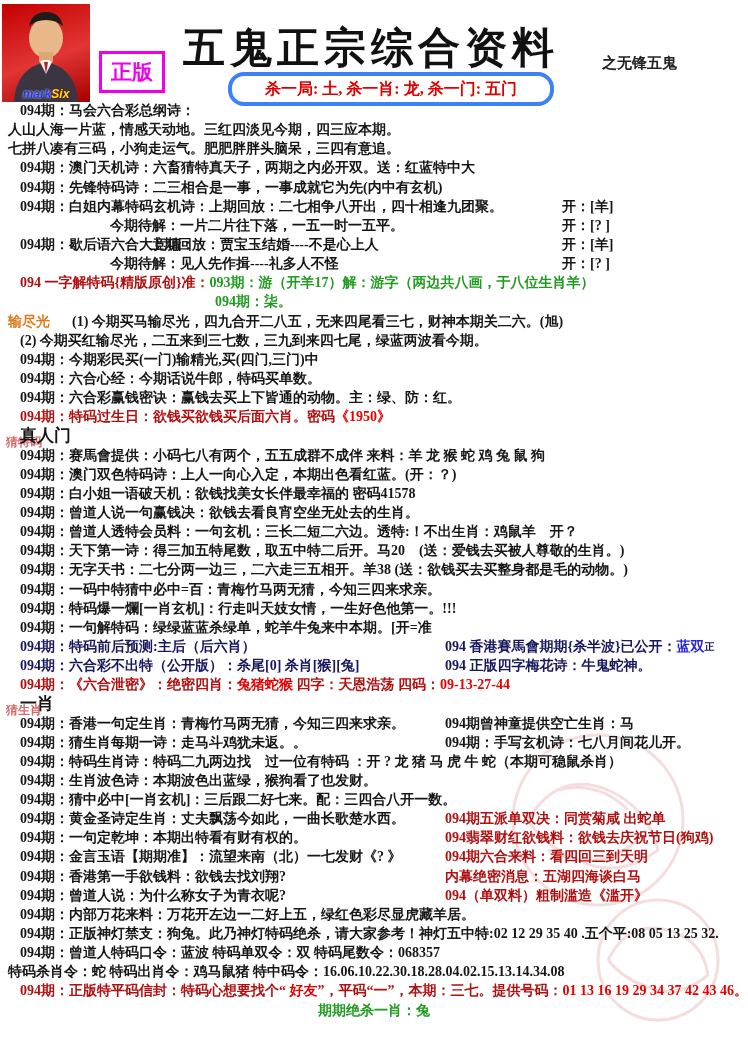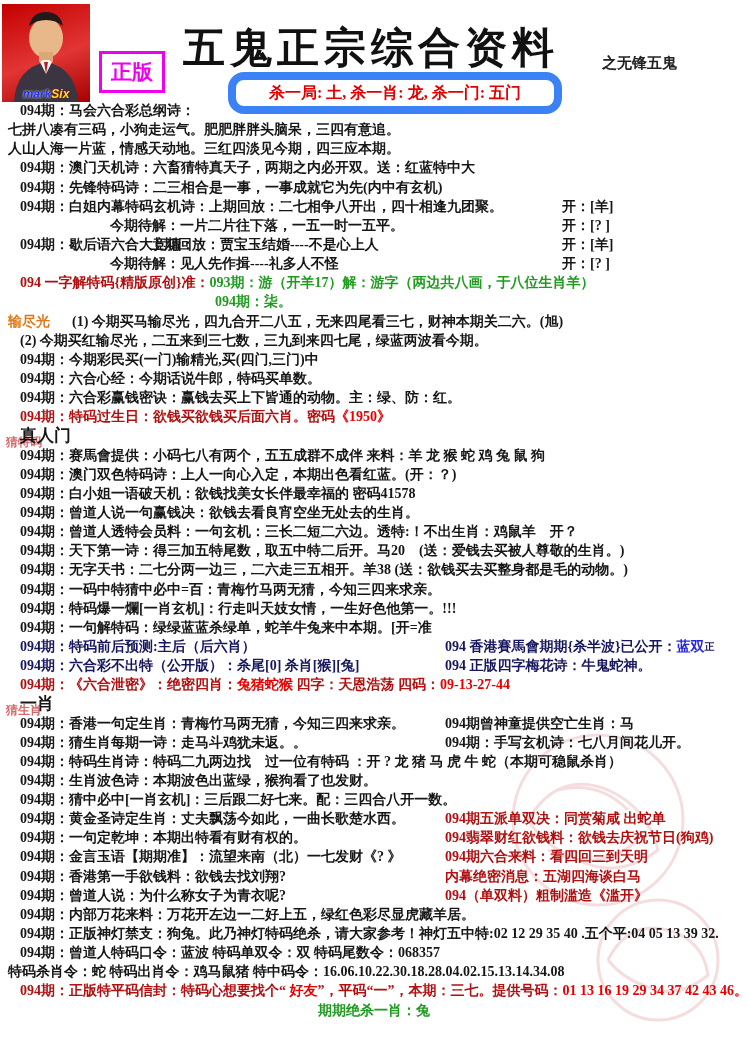--- a/index.html
+++ b/index.html
@@ -11,21 +11,21 @@
   #photo svg{position:absolute;left:0;top:0;}
   #photo .cap{position:absolute;left:0;right:0;bottom:1px;font-family:"Liberation Sans",sans-serif;
          font-weight:bold;font-style:italic;font-size:12px;text-align:center;letter-spacing:0px;}
   #photo .cap .m{color:#2233ee;text-shadow:0 0 2px #fff;}
   #photo .cap .s{color:#ffdd22;text-shadow:0 0 2px #900;}
   #badge{position:absolute;left:99px;top:39px;width:60px;height:36px;border:3px solid #ee00ee;
          color:#ee00ee;font-size:21px;font-weight:bold;display:flex;align-items:center;justify-content:center;margin-top:12px;}
   #title{position:absolute;left:183px;top:20px;width:380px;font-size:42px;font-weight:bold;color:#111;
          letter-spacing:5px;white-space:nowrap;}
   #subtitle{position:absolute;left:602px;top:54px;font-size:15px;font-weight:bold;color:#222;white-space:nowrap;}
-  #capsule{position:absolute;left:228px;top:72px;width:318px;height:26px;border:8px solid #3b82f6;
+  #capsule{position:absolute;left:228px;top:72px;width:318px;height:26px;border:4px solid #3b82f6;
          border-radius:16px;color:#e00000;font-size:16px;font-weight:bold;display:flex;
          align-items:center;justify-content:center;white-space:nowrap;}
   
   #wm{position:absolute;right:0;top:700px;opacity:0.45;pointer-events:none;}
   
   #lines{position:absolute;left:0;top:101px;width:748px;}
   .line{position:relative;height:19.15px;line-height:19.3px;font-size:14px;font-weight:bold;
         padding-left:20px;white-space:nowrap;}
   .i0{padding-left:8px;}
   .i2{}
@@ -72,22 +72,22 @@
       <circle cx="150" cy="120" r="85"></circle>
       <path d="M80 120 q30 -50 80 -30 q40 18 50 60 q-40 30 -80 10 q-35 -15 -50 -40"></path>
       <path d="M110 90 q40 -10 70 20 M100 150 q50 25 90 -10"></path>
       <circle cx="210" cy="260" r="60"></circle>
       <path d="M160 260 q20 -40 60 -30 q35 10 40 45 q-30 25 -60 12 q-25 -8 -40 -27"></path>
     </g>
   </svg>
 
   <div id="lines">
       <div class="line "><span class="c-k">094期：马会六合彩总纲诗：</span></div>
+      <div class="line i0"><span class="c-k">人山人海一片蓝，情感天动地。三红四淡见今期，四三应本期。</span></div>
       <div class="line i0"><span class="c-k">七拼八凑有三码，小狗走运气。肥肥胖胖头脑呆，三四有意追。</span></div>
-      <div class="line i0"><span class="c-k">人山人海一片蓝，情感天动地。三红四淡见今期，四三应本期。</span></div>
       <div class="line "><span class="c-k">094期：澳门天机诗：六畜猜特真天子，两期之内必开双。送：红蓝特中大</span></div>
       <div class="line "><span class="c-k">094期：先锋特码诗：二三相合是一事，一事成就它为先(内中有玄机)</span></div>
       <div class="line "><span class="c-k">094期：白姐内幕特码玄机诗：上期回放：二七相争八开出，四十相逢九团聚。</span><span class="rt"><span class="c-k">开：[羊]</span></span></div>
       <div class="line i3"><span class="c-k">今期待解：一片二片往下落，一五一时一五平。</span><span class="rt"><span class="c-k">开：[? ]</span></span></div>
       <div class="line "><span class="c-k">094期：歇后语六合大竞猜：</span><span class="col2" style="left: 150px;"><span class="c-k">上期回放：贾宝玉结婚----不是心上人</span></span><span class="rt"><span class="c-k">开：[羊]</span></span></div>
       <div class="line i3"><span class="c-k">今期待解：见人先作揖----礼多人不怪</span><span class="rt"><span class="c-k">开：[? ]</span></span></div>
       <div class="line "><span class="c-r">094 一字解特码{精版原创}准：</span><span class="c-g">093期：游（开羊17）解：游字（两边共八画，于八位生肖羊）</span></div>
       <div class="line ig"><span class="c-g">094期：柒。</span></div>
       <div class="line i0"><span class="c-o" style="display: inline-block; width: 64px;">输尽光</span><span class="c-k">(1) 今期买马输尽光，四九合开二八五，无来四尾看三七，财神本期关二六。(旭)</span></div>
       <div class="line i2"><span class="c-k">(2) 今期买红输尽光，二五来到三七数，三九到来四七尾，绿蓝两波看今期。</span></div>
@@ -114,20 +114,20 @@
       <div class="line "><span class="c-k">094期：猜生肖每期一诗：走马斗鸡犹未返。。</span><span class="col2" style="left: 445px;"><span class="c-k">094期：手写玄机诗：七八月间花儿开。</span></span></div>
       <div class="line "><span class="c-k">094期：特码生肖诗：特码二九两边找　过一位有特码 ：开 ? 龙 猪 马 虎 牛 蛇（本期可稳鼠杀肖）</span></div>
       <div class="line "><span class="c-k">094期：生肖波色诗：本期波色出蓝绿，猴狗看了也发财。</span></div>
       <div class="line "><span class="c-k">094期：猜中必中[一肖玄机]：三后跟二好七来。配：三四合八开一数。</span></div>
       <div class="line "><span class="c-k">094期：黄金圣诗定生肖：丈夫飘荡今如此，一曲长歌楚水西。</span><span class="col2" style="left: 445px;"><span class="c-r">094期五派单双决：同赏菊咸 出蛇单</span></span></div>
       <div class="line "><span class="c-k">094期：一句定乾坤：本期出特看有财有权的。</span><span class="col2" style="left: 445px;"><span class="c-r">094翡翠财红欲钱料：欲钱去庆祝节日(狗鸡)</span></span></div>
       <div class="line "><span class="c-k">094期：金言玉语【期期准】：流望来南（北）一七发财《? 》</span><span class="col2" style="left: 445px;"><span class="c-r">094期六合来料：看四回三到天明</span></span></div>
       <div class="line "><span class="c-k">094期：香港第一手欲钱料：欲钱去找刘翔?</span><span class="col2" style="left: 445px;"><span class="c-r">内幕绝密消息：五湖四海谈白马</span></span></div>
       <div class="line "><span class="c-k">094期：曾道人说：为什么称女子为青衣呢?</span><span class="col2" style="left: 445px;"><span class="c-r">094（单双料）粗制滥造《滥开》</span></span></div>
       <div class="line "><span class="c-k">094期：内部万花来料：万花开左边一二好上五，绿红色彩尽显虎藏羊居。</span></div>
-      <div class="line "><span class="c-k">094期：正版神灯禁支：狗兔。此乃神灯特码绝杀，请大家参考！神灯五中特:</span><span class="c-k">02 12 29 35 40</span><span class="c-k"> .五个平:</span><span class="c-k">04 05 13 39 32.</span></div>
+      <div class="line "><span class="c-k">094期：正版神灯禁支：狗兔。此乃神灯特码绝杀，请大家参考！神灯五中特:</span><span class="c-k">02 12 29 35 40</span><span class="c-k"> .五个平:</span><span class="c-k">08 05 13 25 32.</span></div>
       <div class="line "><span class="c-k">094期：曾道人特码口令：蓝波 特码单双令：双 特码尾数令：</span><span class="c-k">068357</span></div>
       <div class="line i0"><span class="c-k">特码杀肖令：蛇 特码出肖令：鸡马鼠猪 特中码令：</span><span class="c-k">16.06.10.22.30.18.28.04.02.15.13.14.34.08</span></div>
       <div class="line "><span class="c-r">094期：正版特平码信封：特码心想要找个“ </span><span class="c-br">好友</span><span class="c-r">”，平码“一”，本期：三七。提供号码：</span><span class="c-br">01 13 16 19 29 34 37 42 43 46。</span></div>
       <div class="line ctr"><span class="c-g">期期绝杀一肖：兔</span></div>
     </div>
 
 </div>
 
 </body></html>

